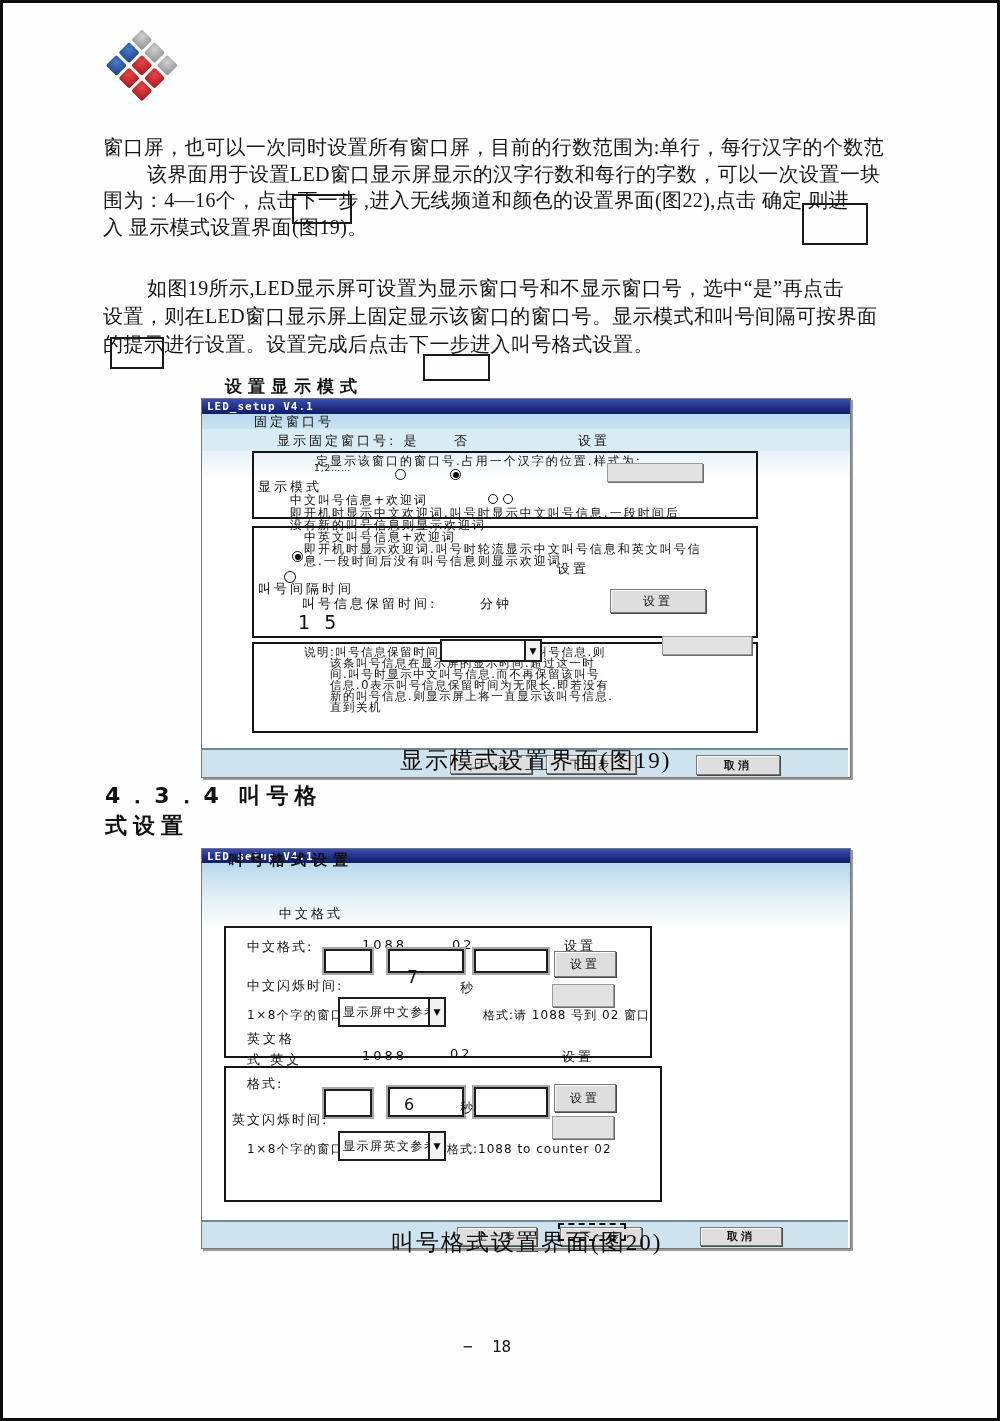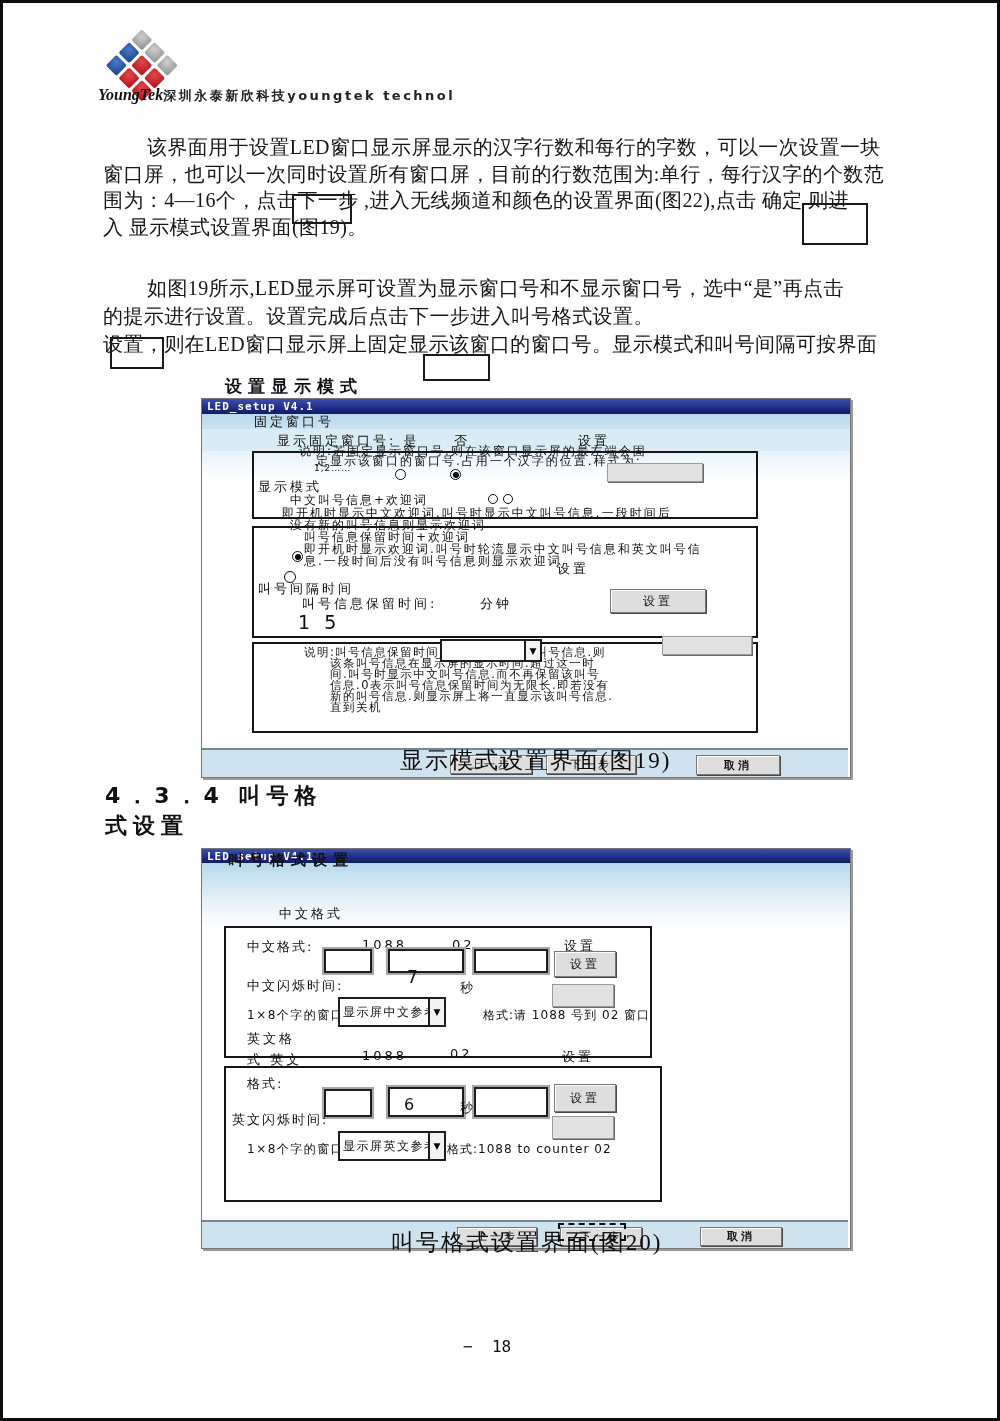--- a/index.html
+++ b/index.html
@@ -60,73 +60,69 @@
         <div class="dg c-gray"></div>
         <div class="dg c-gray"></div>
       <div class="dg c-blue"></div>
         <div class="dg c-red"></div>
         <div class="dg c-red"></div>
       <div class="dg c-blue"></div>
         <div class="dg c-red"></div>
         <div class="dg c-red"></div>
     </div>
   </div>
-  <div class="abs nowrap" style="left:95px;top:82px;">
-    <span class="brand">YoungTek</span><span class="company">深圳永泰新欣科技youngtek technol</span>
-  </div>
 
   <div class="abs ser" style="left:100px;top:131px;width:825px;">
+    <div class="pline">窗口屏，也可以一次同时设置所有窗口屏，目前的行数范围为:单行，每行汉字的个数范</div>
     <div class="pline indent">该界面用于设置LED窗口显示屏显示的汉字行数和每行的字数，可以一次设置一块</div>
-    <div class="pline">窗口屏，也可以一次同时设置所有窗口屏，目前的行数范围为:单行，每行汉字的个数范</div>
     <div class="pline">围为：4—16个，点击下一步 ,进入无线频道和颜色的设置界面(图22),点击 确定 则进</div>
     <div class="pline">入 显示模式设置界面(图19)。</div>
   </div>
   <div class="abs annot" style="left:289px;top:191px;width:56px;height:26px;"></div>
   <div class="abs annot" style="left:799px;top:200px;width:62px;height:38px;"></div>
 
   <div class="abs ser" style="left:100px;top:271px;width:825px;line-height:28px;">
     <div class="pline indent">如图19所示,LED显示屏可设置为显示窗口号和不显示窗口号，选中“是”再点击</div>
+    <div class="pline">设置，则在LED窗口显示屏上固定显示该窗口的窗口号。显示模式和叫号间隔可按界面</div>
     <div class="pline">的提示进行设置。设置完成后点击下一步进入叫号格式设置。</div>
-    <div class="pline">设置，则在LED窗口显示屏上固定显示该窗口的窗口号。显示模式和叫号间隔可按界面</div>
   </div>
   <div class="abs annot" style="left:107px;top:334px;width:50px;height:28px;"></div>
   <div class="abs annot" style="left:420px;top:351px;width:63px;height:23px;"></div>
 
   <div class="abs h-bold nowrap" style="left:222px;top:372px;font-size:17px;letter-spacing:6px;text-align:right;">设置显示模式</div>
 
   <div class="abs dlg" style="left:198px;top:395px;width:648px;height:378px;">
     <div class="abs titlebar">
       <span class="abs titletext" style="left:5px;top:1px;">LED_setup V4.1</span>
     </div>
     <div class="abs strip" style="left:0;top:30px;width:648px;height:22px;"></div>
 
     <div class="abs t t13" style="left:52px;top:14px;">固定窗口号</div>
     <div class="abs t t13" style="left:75px;top:33px;">显示固定窗口号: 是</div>
     <div class="abs t t13" style="left:252px;top:33px;">否</div>
     <div class="abs t t13" style="left:376px;top:33px;">设置</div>
 
-    <div class="abs t t12" style="left:97px;top:44px;">说明:若固定显示窗口号.则在该窗口显示屏的最左端会固</div>
     <div class="abs t t12" style="left:114px;top:54px;">定显示该窗口的窗口号.占用一个汉字的位置.样式为:</div>
     <div class="abs t t9" style="left:112px;top:64px;">1,2……</div>
 
     <div class="abs radio" style="left:193px;top:70px;"></div>
     <div class="abs radioFill" style="left:248px;top:70px;"></div>
     <div class="abs grayPad" style="left:405px;top:64px;width:94px;height:17px;"></div>
 
     <div class="abs gbox" style="left:50px;top:52px;width:502px;height:64px;"></div>
     <div class="abs t t13" style="left:56px;top:79px;">显示模式</div>
     <div class="abs t t12" style="left:88px;top:93px;">中文叫号信息+欢迎词</div>
     <div class="abs radio" style="left:286px;top:95px;width:8px;height:8px;"></div>
     <div class="abs radio" style="left:301px;top:95px;width:8px;height:8px;"></div>
-    <div class="abs t t12" style="left:80px;top:106px;">即开机时显示中文欢迎词.叫号时显示中文叫号信息.一段时间后</div>
+    <div class="abs t t12" style="left:88px;top:106px;">即开机时显示中文欢迎词.叫号时显示中文叫号信息.一段时间后</div>
     <div class="abs t t12" style="left:88px;top:118px;">没有新的叫号信息则显示欢迎词</div>
 
     <div class="abs gbox" style="left:50px;top:127px;width:502px;height:108px;"></div>
     <div class="abs radioFill" style="left:90px;top:141px;"></div>
-    <div class="abs t t12" style="left:102px;top:130px;">叫号信息保留时间+欢迎词</div>
+    <div class="abs t t12" style="left:102px;top:130px;">中英文叫号信息+欢迎词</div>
     <div class="abs t t12" style="left:102px;top:142px;">即开机时显示欢迎词.叫号时轮流显示中文叫号信息和英文叫号信</div>
     <div class="abs t t12" style="left:102px;top:154px;">息.一段时间后没有叫号信息则显示欢迎词</div>
     <div class="abs t t13" style="left:355px;top:161px;">设置</div>
     <div class="abs radio" style="left:82px;top:172px;width:10px;height:10px;"></div>
     <div class="abs t t13" style="left:56px;top:181px;">叫号间隔时间</div>
     <div class="abs t t13" style="left:100px;top:196px;">叫号信息保留时间:</div>
     <div class="abs t t13" style="left:278px;top:196px;">分钟</div>
     <div class="abs grayBtn" style="left:408px;top:190px;width:94px;height:22px;">设置</div>
     <div class="abs t" style="left:96px;top:212px;font-size:19px;letter-spacing:4px;">1 5</div>
 

